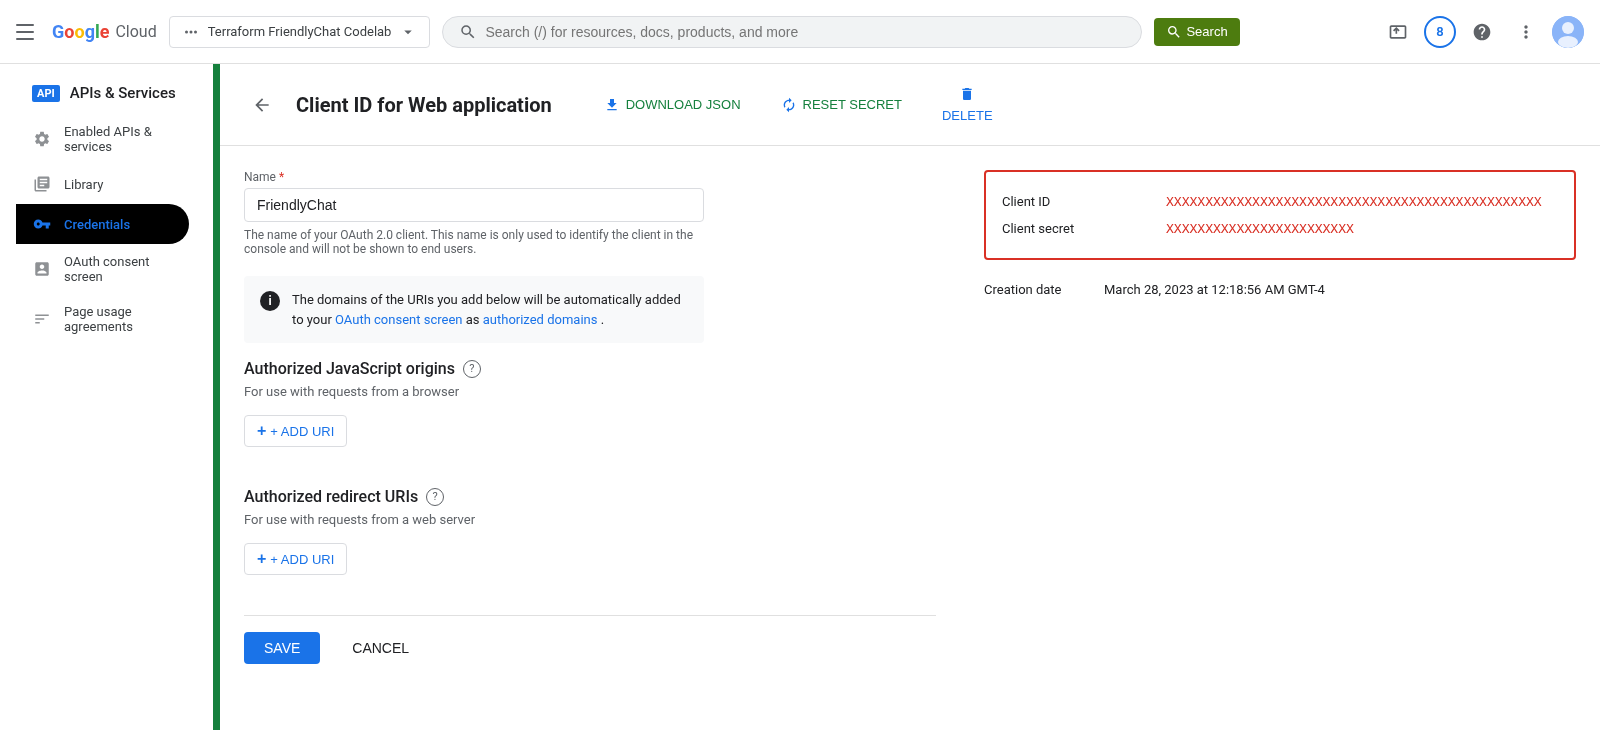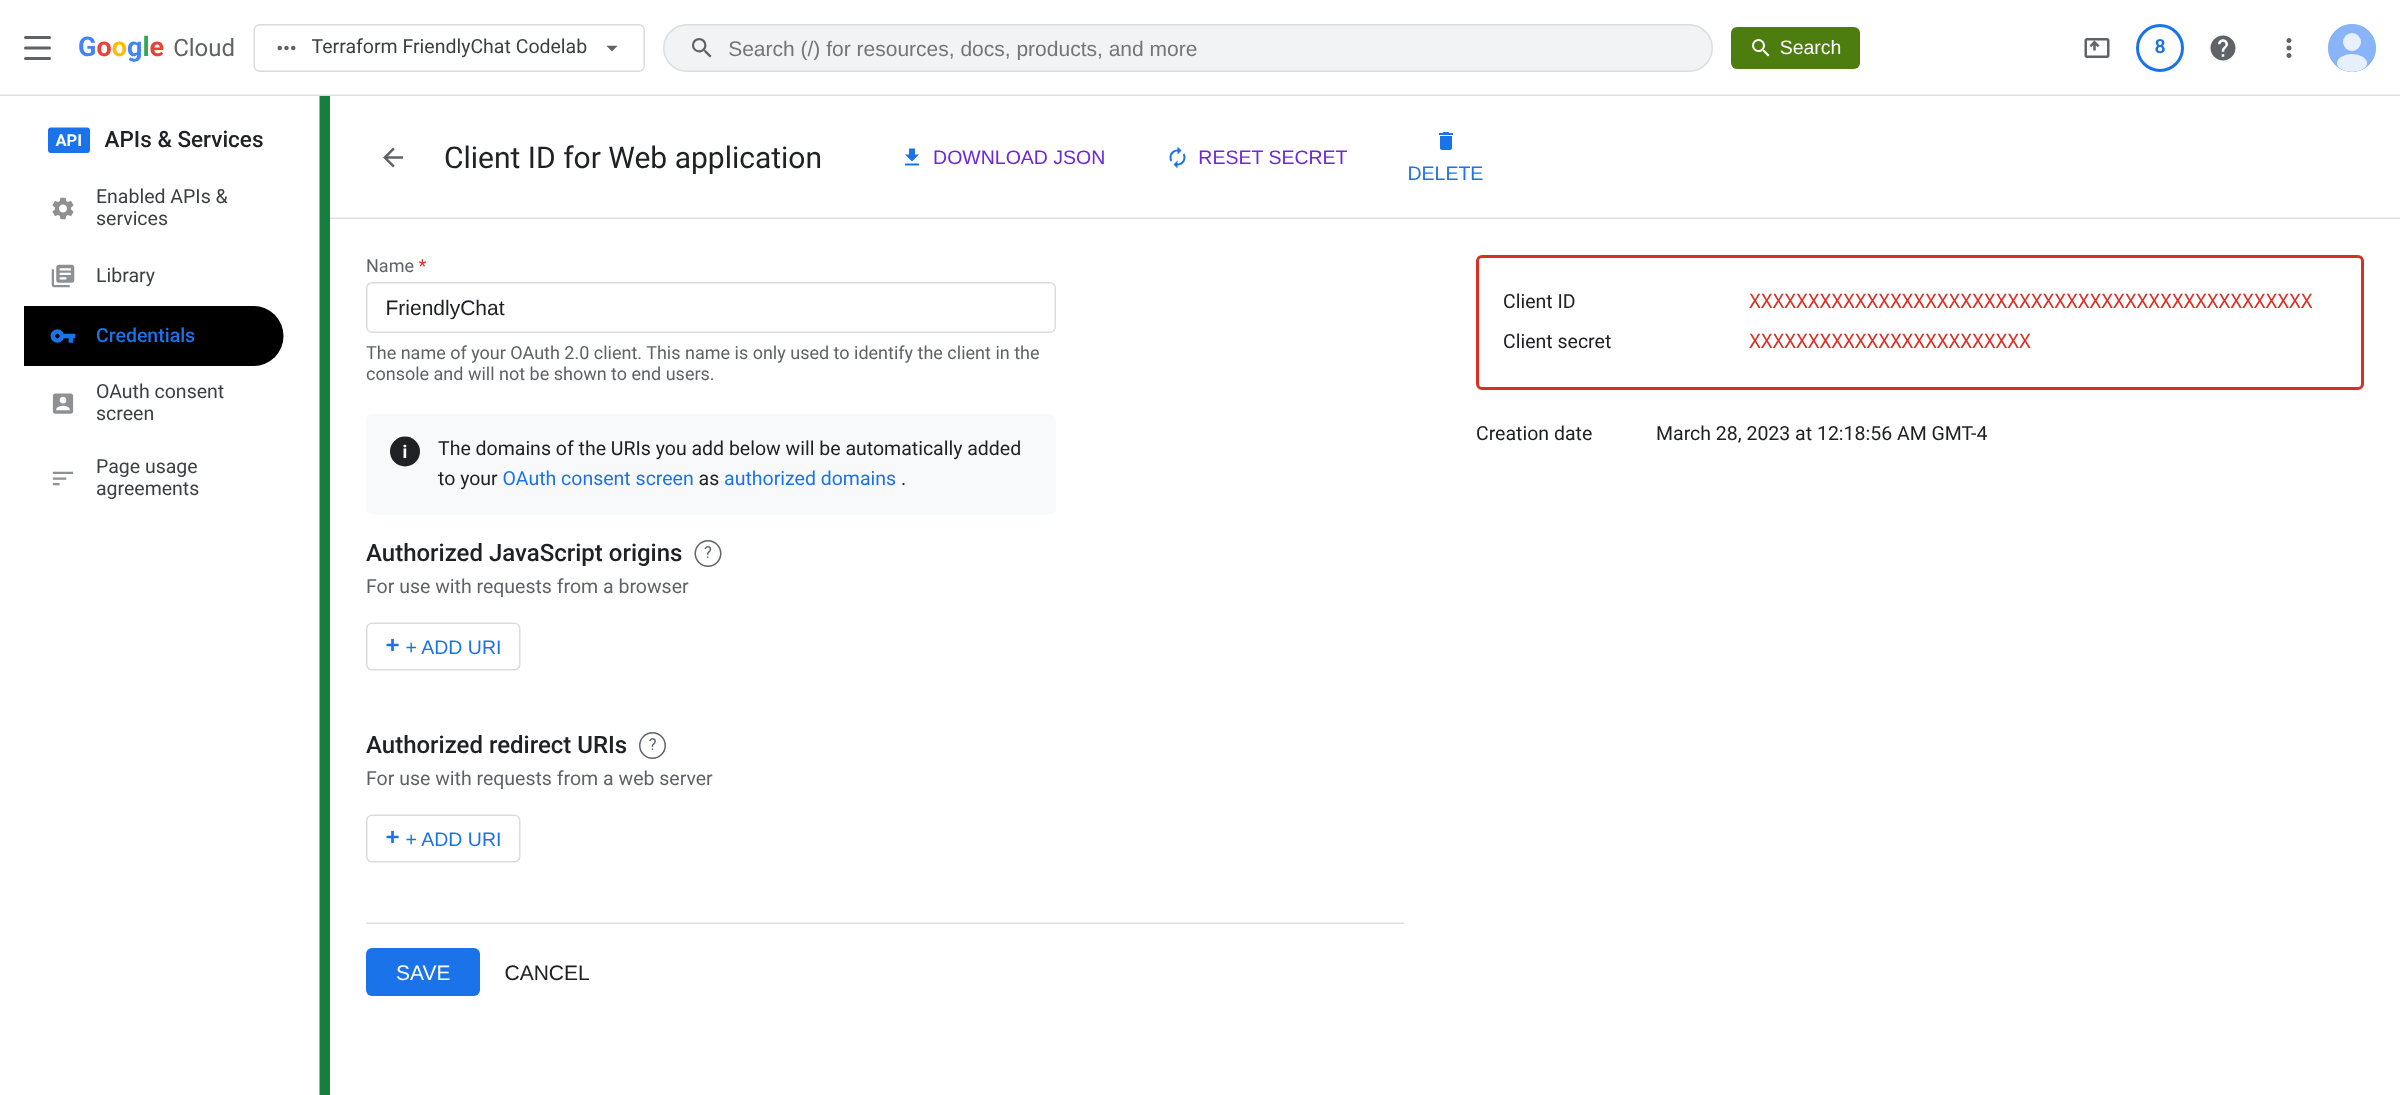--- a/index.html
+++ b/index.html
@@ -69,25 +69,25 @@
 
     
     .main-content { flex: 1; overflow-y: auto; background: #fff; }
 
     
     .page-header {
       display: flex; align-items: center; gap: 16px; padding: 16px 24px;
       border-bottom: 1px solid #e0e0e0;
     }
     .back-button { width: 36px; height: 36px; display: flex; align-items: center; justify-content: center; cursor: pointer; border-radius: 50%; }
-    .page-title { font-size: 20px; font-weight: 400; color: #202124; }
+    .page-title { font-size: 20px; font-weight: 700; color: #202124; }
     .header-actions { display: flex; align-items: center; gap: 16px; margin-left: 24px; }
     .header-action-btn {
       display: flex; align-items: center; gap: 6px; padding: 6px 12px;
-      color: #6d28d9; font-size: 13px; font-weight: 500; cursor: pointer;
+      color: #15803d; font-size: 13px; font-weight: 500; cursor: pointer;
       text-decoration: none; border: none; background: none;
     }
     .header-action-btn.delete { color: #1a73e8; flex-direction: column; }
 
     
     .content-area { display: flex; gap: 0; padding: 0; }
     .form-section { flex: 1; padding: 24px; max-width: 780px; }
     .info-section { width: 640px; padding: 24px; }
 
     
@@ -134,21 +134,21 @@
       margin-bottom: 16px;
     }
     .credentials-row { display: flex; align-items: flex-start; padding: 6px 0; }
     .cred-label { font-size: 13px; color: #202124; min-width: 120px; font-weight: 400; }
     .cred-value { font-size: 13px; color: #d93025; font-family: monospace; word-break: break-all; margin-left: 44px; }
     .creation-row { display: flex; align-items: center; padding: 6px 0; margin-top: 4px; }
     .creation-label { font-size: 13px; color: #202124; min-width: 120px; }
     .creation-value { font-size: 13px; color: #202124; }
 
     
-    .save-section { padding: 16px 0; border-top: 1px solid #e0e0e0; margin-top: 24px; display: flex; align-items: center; }
+    .save-section { padding: 16px 0; border-top: 1px solid #e0e0e0; margin-top: 24px; display: flex; align-items: center; gap: 16px; }
     .save-btn { padding: 8px 20px; background: #1a73e8; color: #fff; border: none; border-radius: 4px; font-size: 14px; font-weight: 500; cursor: pointer; }
     .cancel-btn { padding: 8px 16px; background: transparent; color: #202124; border: none; font-size: 14px; font-weight: 500; cursor: pointer; }
 
     .note-text { font-size: 13px; color: #5f6368; margin-bottom: 16px; }
   </style>
 </head>
 <body>
 
 <nav class="top-nav">
   <div class="hamburger">

